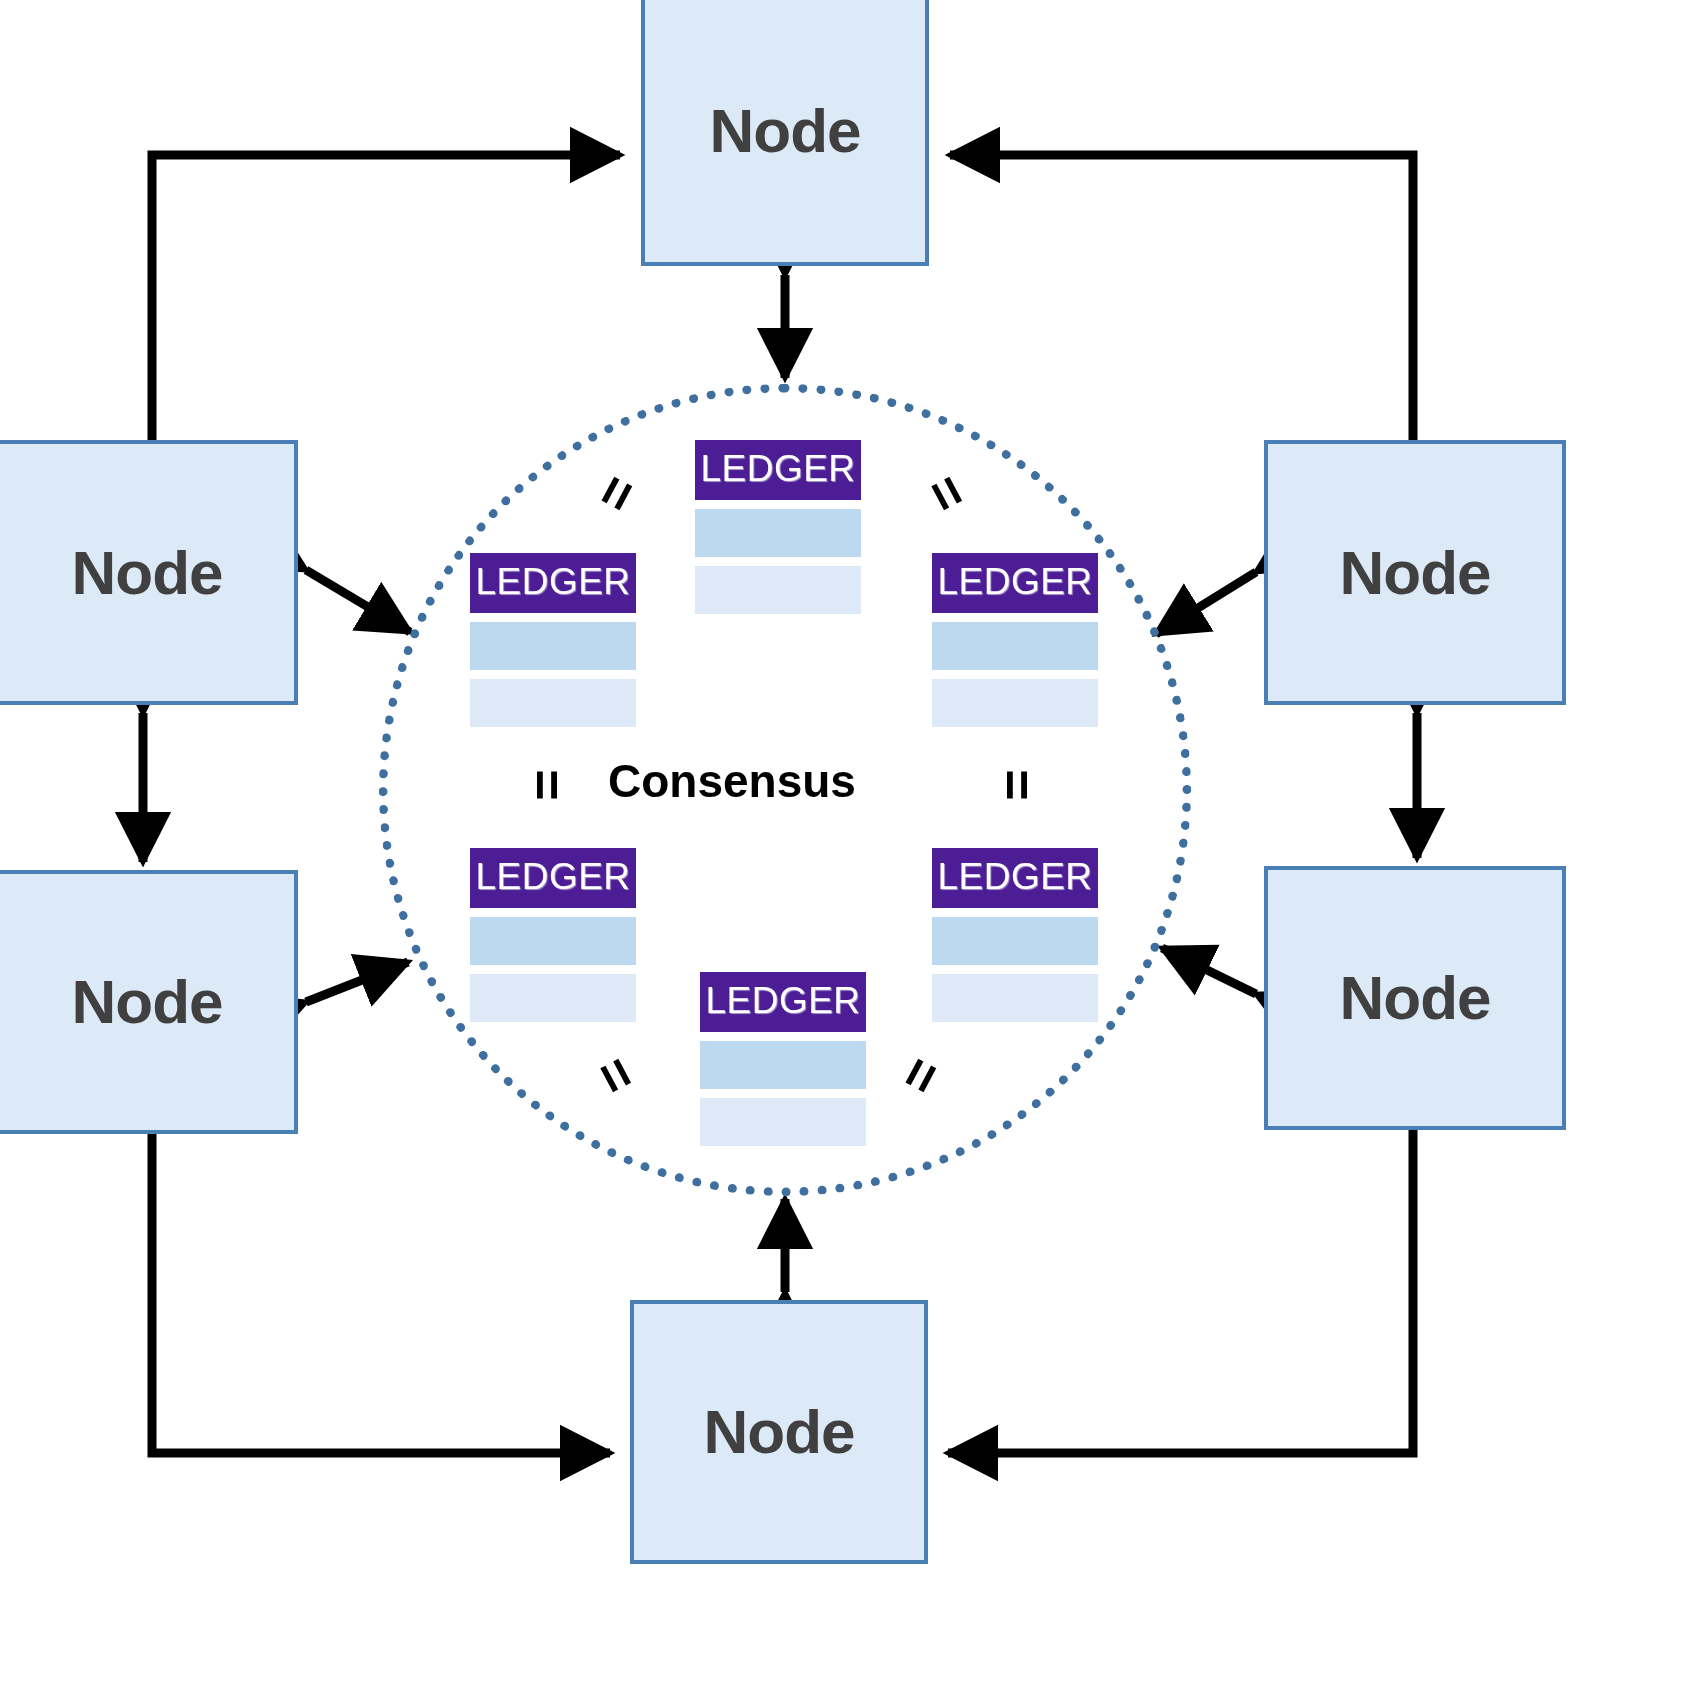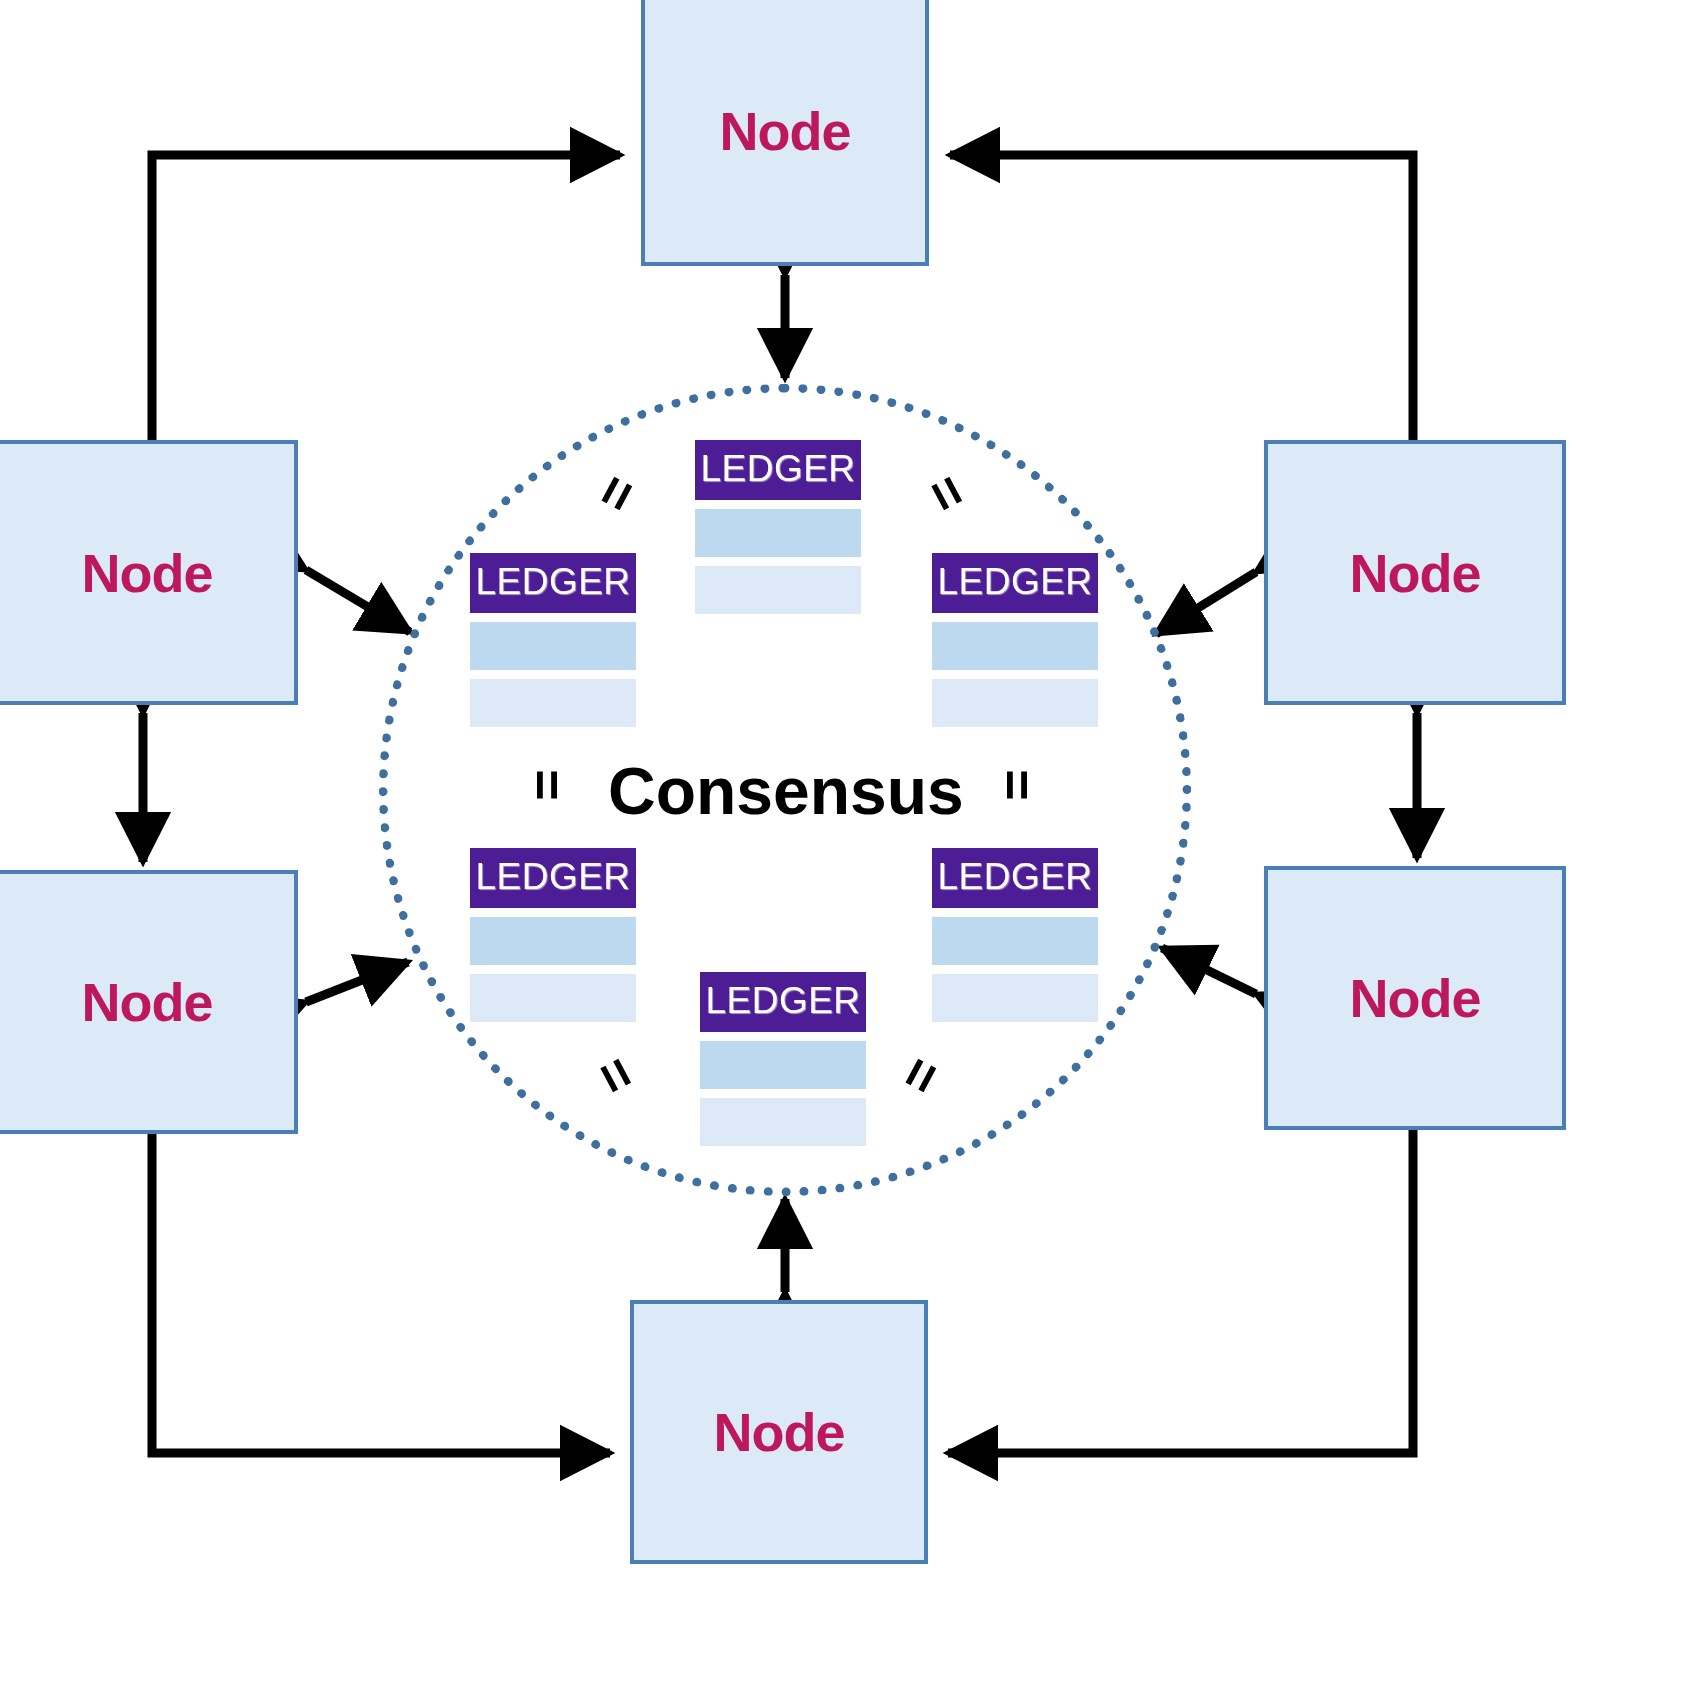--- a/index.html
+++ b/index.html
@@ -10,22 +10,22 @@
   .node{
     position:absolute;
     background:#dce9f7;
     border:4px solid #4a7fb5;
     box-sizing:border-box;
     display:flex;align-items:center;justify-content:center;
   }
   .node-label{
     font-family:"Liberation Sans",sans-serif;
     font-weight:bold;
-    font-size:54px;
-    color:#be185d;
+    font-size:62px;
+    color:#404040;
     letter-spacing:-1px;
     line-height:1;
   }
 
   .circle{
     position:absolute;
     border-radius:50%;
     border:9px dotted #3f6f9f;
     box-sizing:border-box;
   }
@@ -52,21 +52,21 @@
     font-size:54px;
     color:#000000;
     line-height:1;
     user-select:none;
   }
 
   .consensus{
     position:absolute;
     font-family:"Liberation Sans",sans-serif;
     font-weight:bold;
-    font-size:66px;
+    font-size:46px;
     color:#000000;
     line-height:1;
     white-space:nowrap;
   }
 </style>
 </head>
 <body>
 
 <div id="stage">
 

